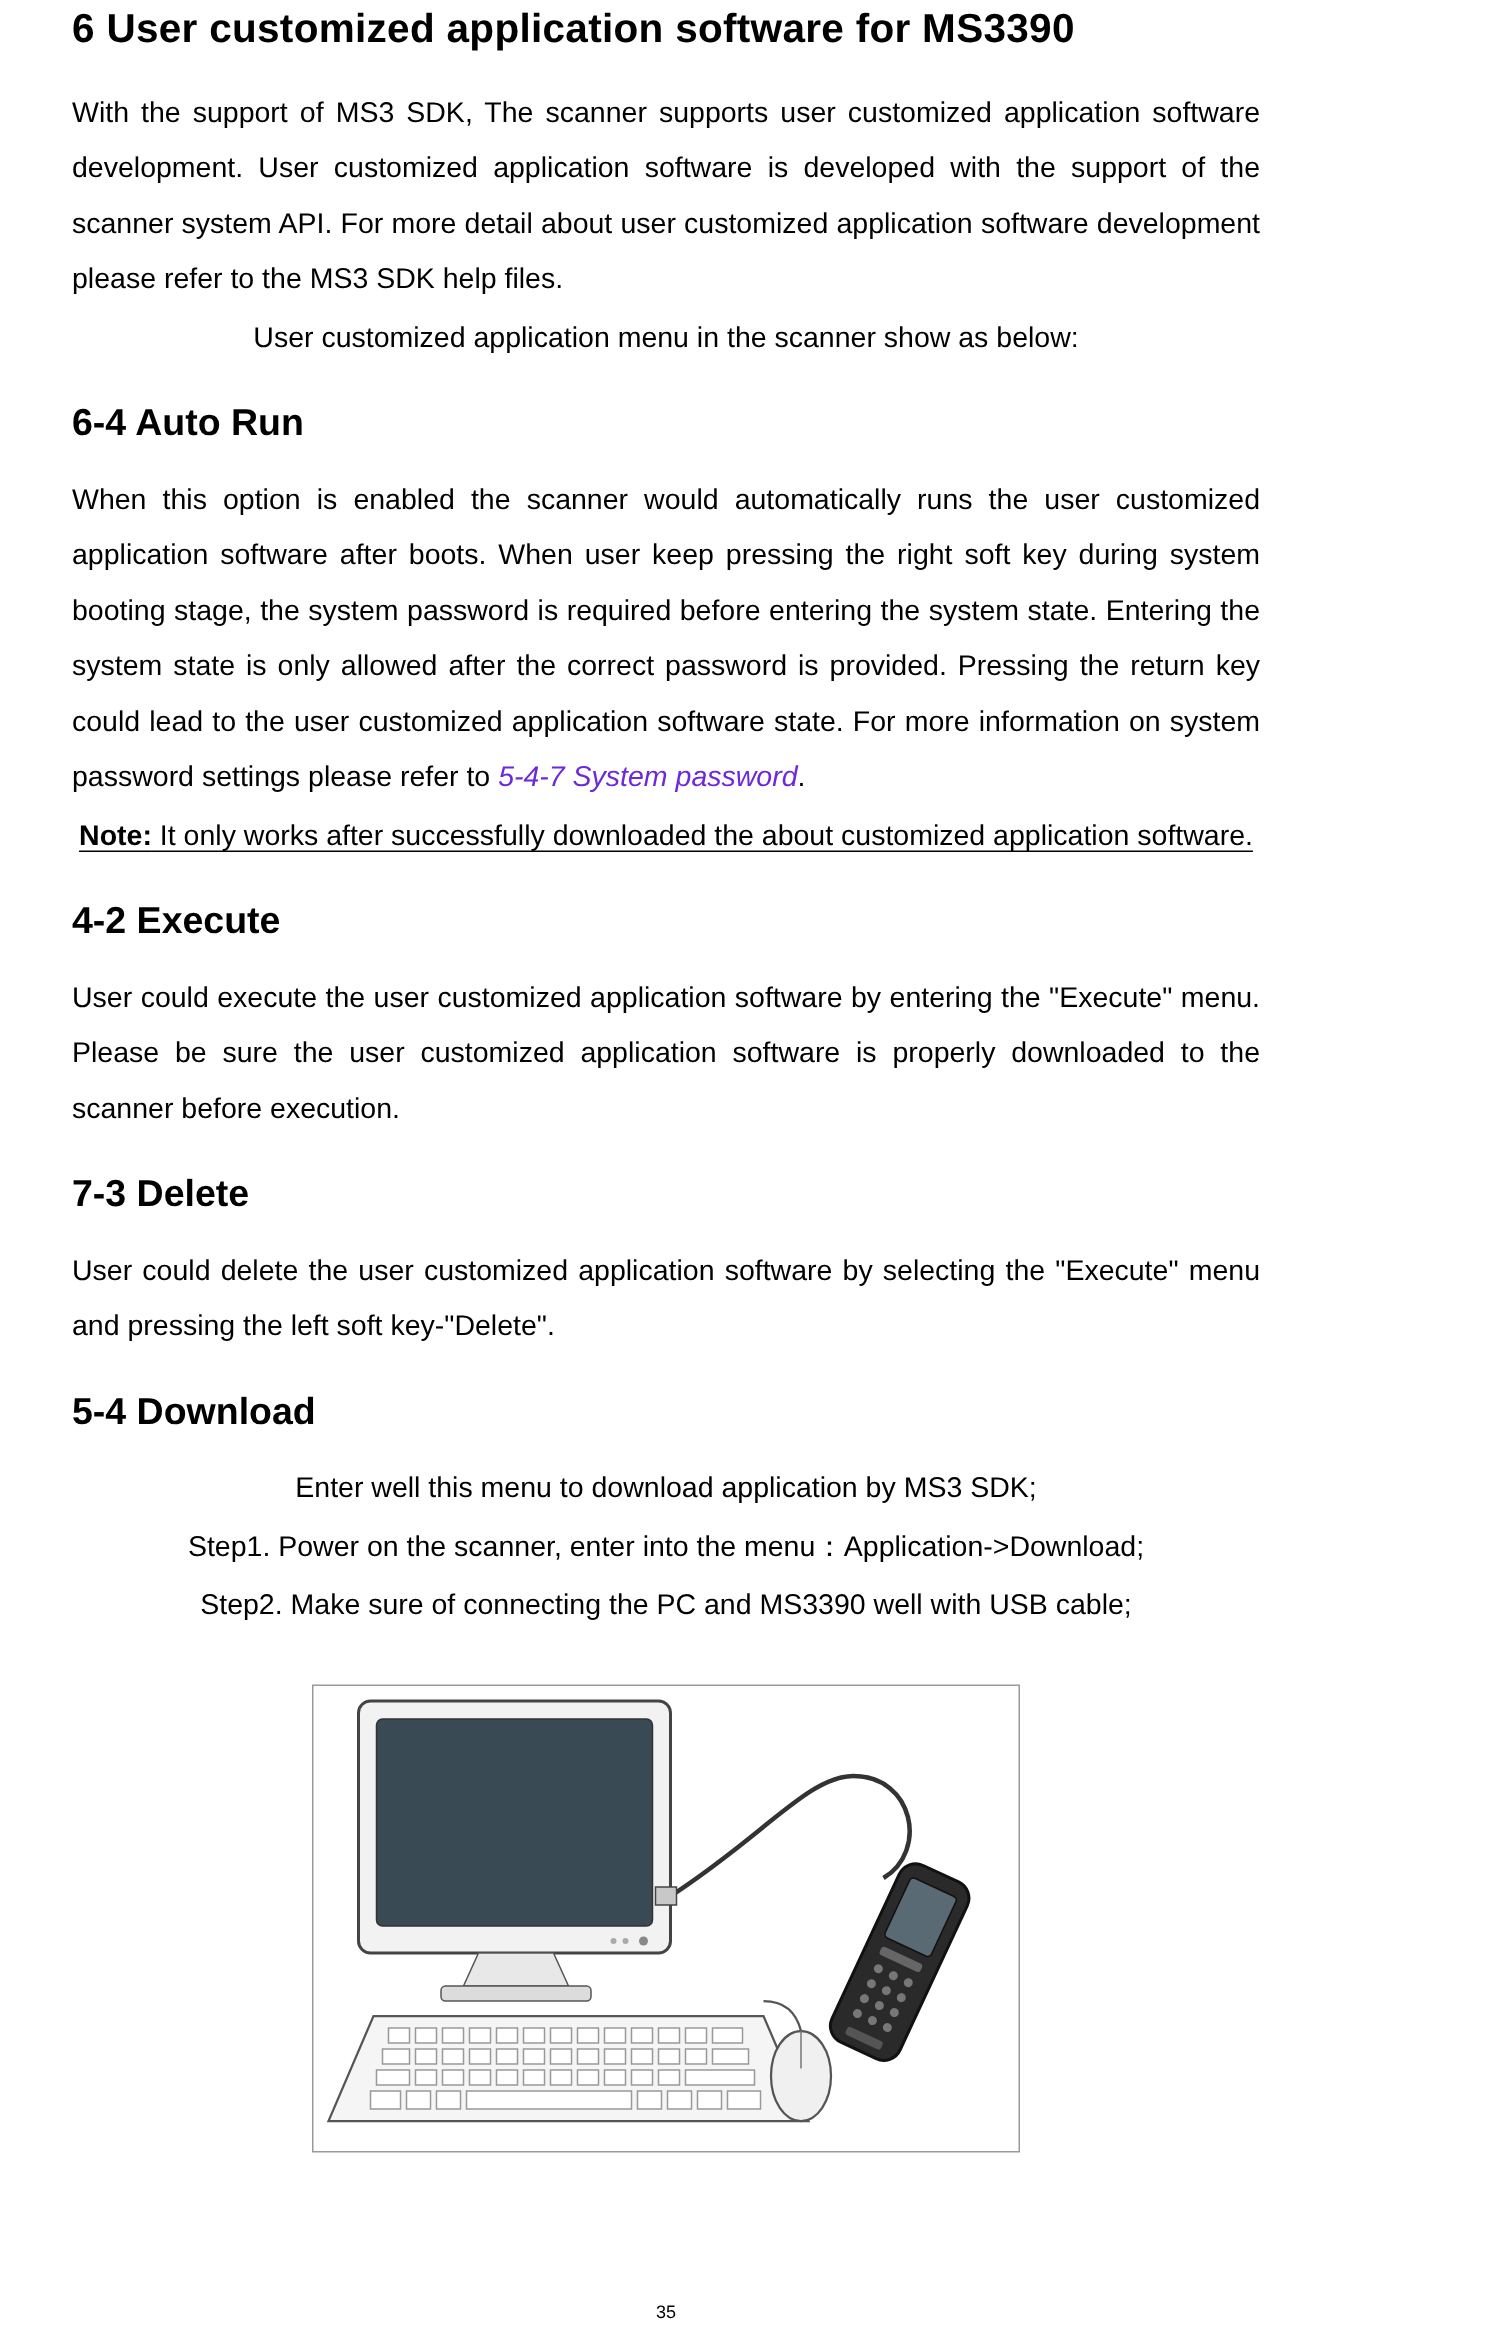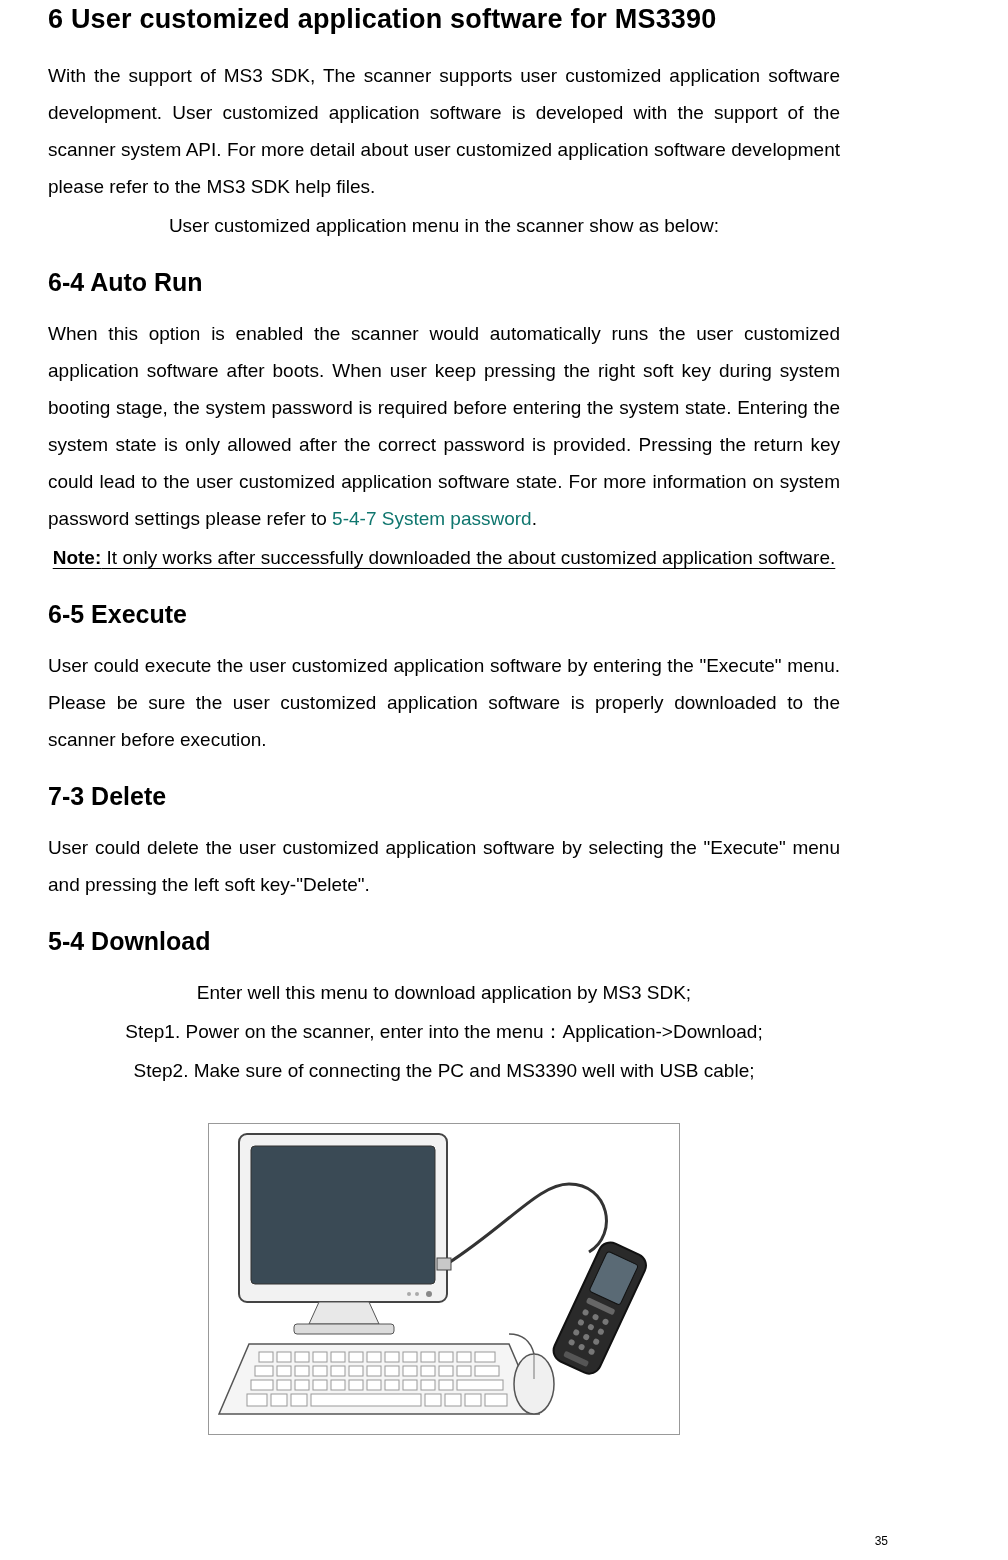--- a/index.html
+++ b/index.html
@@ -33,21 +33,22 @@
   p.body-text {
     font-size: 19px;
     line-height: 37px;
     margin: 0 0 2px 0;
     text-align: justify;
   }
   p.body-text.plain-left {
     text-align: center;
   }
   .link-ref {
-    color: #0f766e;
+    color: #6d28d9;
+    font-style: italic;
   }
   .note-label {
     font-weight: 700;
   }
   .note-line {
     text-decoration: underline;
     text-underline-offset: 4px;
   }
   .figure-wrap {
     width: 100%;
@@ -65,21 +66,21 @@
   .figure svg {
     display: block;
     width: 100%;
     height: 100%;
   }
   .page-number {
     position: absolute;
     bottom: 12px;
     left: 0;
     width: 100%;
-    text-align: right;
+    text-align: center;
     font-size: 12px;
     color: #000;
   }
 </style>
 </head>
 <body>
 
 <div class="page">
 
   <h1 class="main-heading">6 User customized application software for MS3390</h1>
@@ -87,21 +88,21 @@
   <p class="body-text">With the support of MS3 SDK, The scanner supports user customized application software development. User customized application software is developed with the support of the scanner system API. For more detail about user customized application software development please refer to the MS3 SDK help files.</p>
   <p class="body-text plain-left">User customized application menu in the scanner show as below:</p>
 
   <h2 class="sub-heading">6-4 Auto Run</h2>
 
   <p class="body-text">
     <span>When this option is enabled the scanner would automatically runs the user customized application software after boots. When user keep pressing the right soft key during system booting stage, the system password is required before entering the system state. Entering the system state is only allowed after the correct password is provided. Pressing the return key could lead to the user customized application software state. For more information on system password settings please refer to </span><span class="link-ref">5-4-7 System password</span><span>.</span>
   </p>
   <p class="body-text plain-left"><span class="note-line"><span class="note-label">Note:</span><span> It only works after successfully downloaded the about customized application software.</span></span></p>
 
-  <h2 class="sub-heading">6-5 Execute</h2>
+  <h2 class="sub-heading">4-2 Execute</h2>
   <p class="body-text">User could execute the user customized application software by entering the "Execute" menu. Please be sure the user customized application software is properly downloaded to the scanner before execution.</p>
 
   <h2 class="sub-heading">7-3 Delete</h2>
   <p class="body-text">User could delete the user customized application software by selecting the "Execute" menu and pressing the left soft key-"Delete".</p>
 
   <h2 class="sub-heading">5-4 Download</h2>
   <p class="body-text plain-left">Enter well this menu to download application by MS3 SDK;</p>
   <p class="body-text plain-left">Step1. Power on the scanner, enter into the menu：Application-&gt;Download;</p>
   <p class="body-text plain-left">Step2. Make sure of connecting the PC and MS3390 well with USB cable;</p>
 

